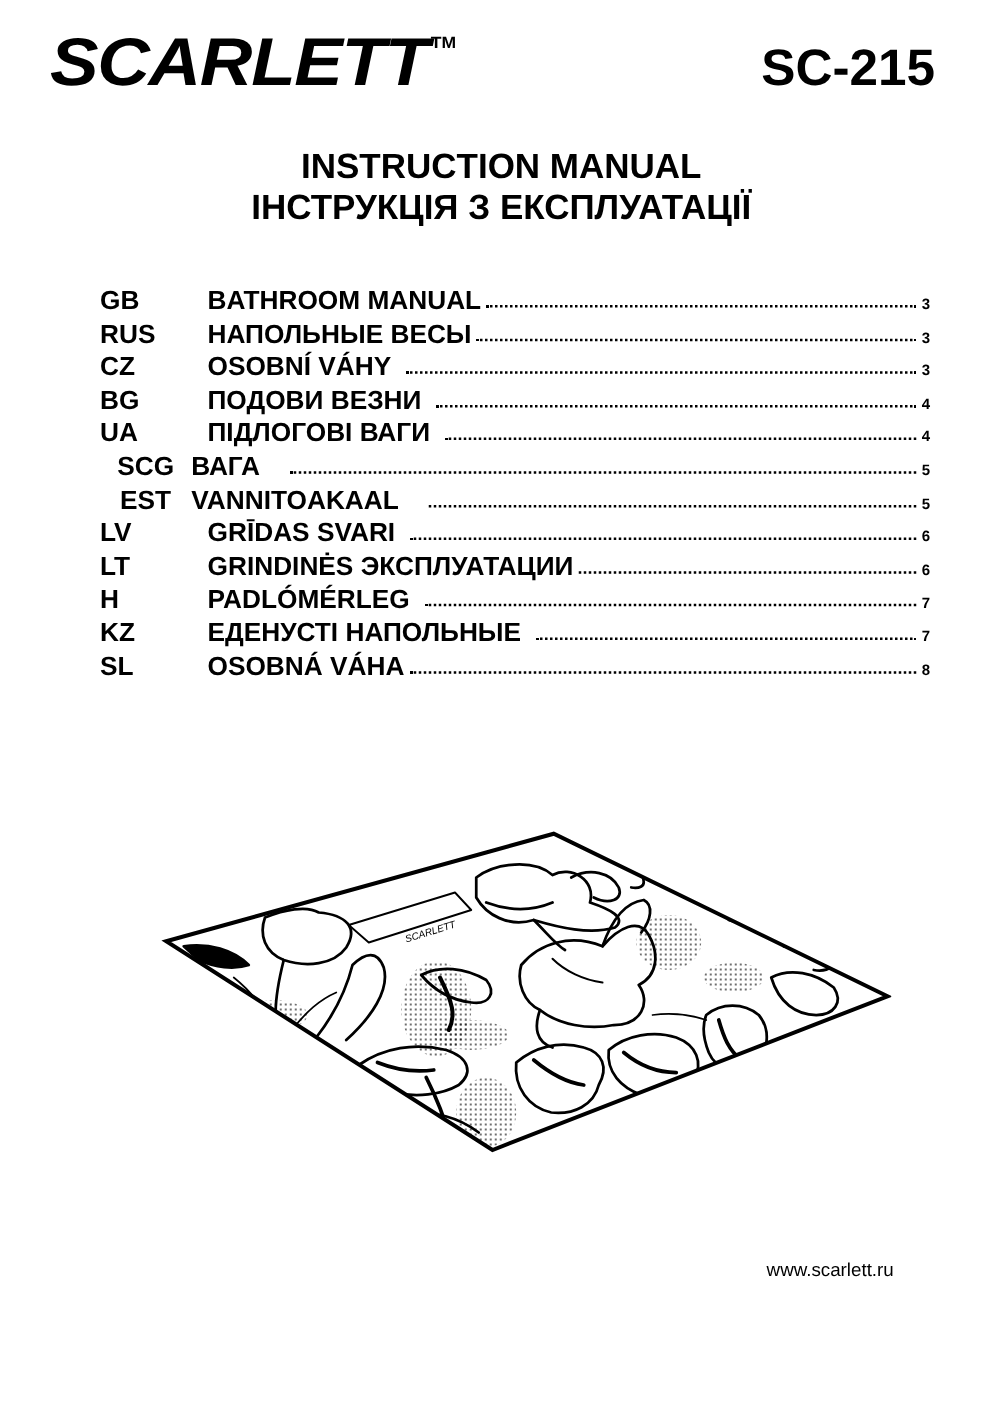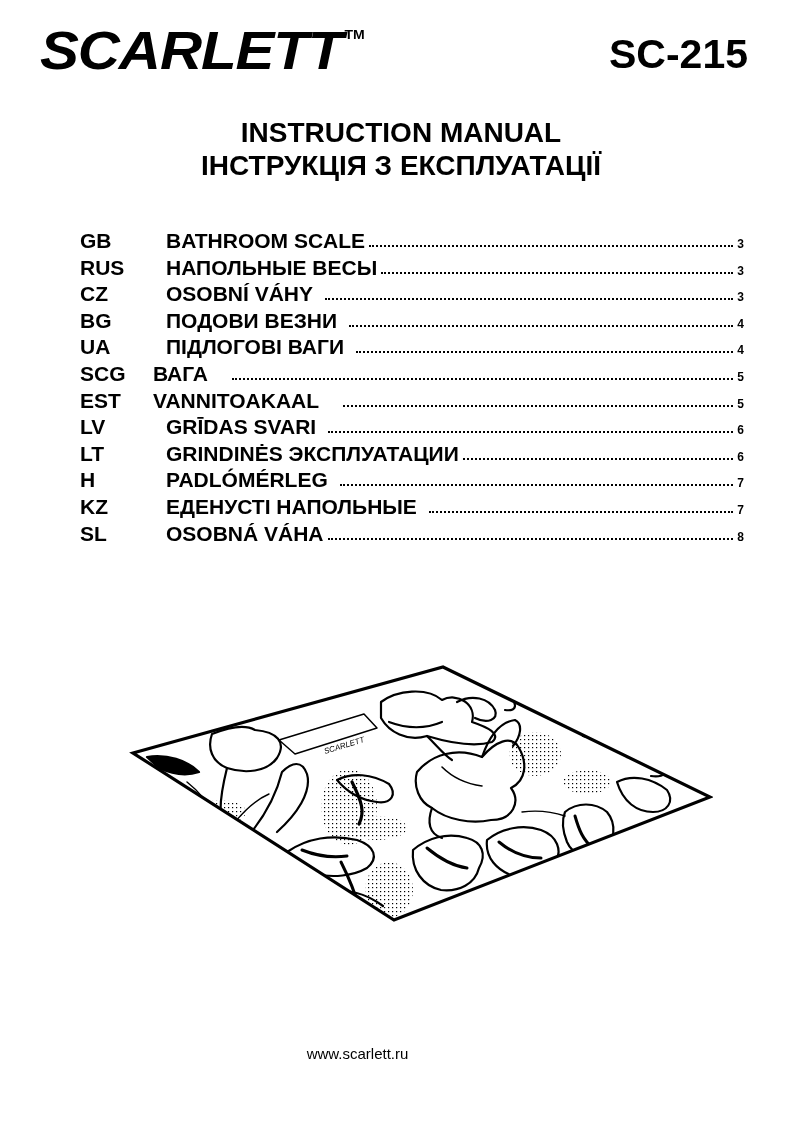--- a/index.html
+++ b/index.html
@@ -27,53 +27,53 @@
       text-align: center; font-weight: 700; font-size: 28px; line-height: 33px;
     }
     .toc {
       position: absolute; left: 58px; top: 228px; width: 664px; margin-left: 22px;
     }
     .toc-row {
       position: relative; height: 26.6px; display: flex; align-items: baseline;
       font-weight: 700; font-size: 21px; line-height: 26.6px;
     }
     .toc-code { width: 86px; flex: none; }
-    .toc-code.short { width: 73px; }
+    .toc-code.short { width: 73px; text-align: center; }
     .toc-title { flex: none; white-space: nowrap; }
     .toc-dots {
       flex: 1 1 auto; margin: 0 2px 0 4px; height: 4px;
       border-bottom: 2px dotted #000; position: relative; top: -1px;
     }
     .toc-dots.gap { margin-left: 12px; }
     .toc-dots.biggap { margin-left: 24px; }
     .toc-page { flex: none; font-size: 12px; width: 9px; text-align: right; }
     .illustration {
       position: absolute; left: 127px; top: 662px; width: 586px; height: 262px;
     }
     .website {
       position: absolute; left: 0; width: 715px; top: 1008px;
-      text-align: center; font-size: 15px; line-height: 18px; margin-top: 37px;
+      text-align: right; font-size: 15px; line-height: 18px;
     }
   </style>
 </head>
 <body>
 
 <div class="logo"><span>SCARLETT</span><span class="tm">TM</span></div>
 
 <div class="model">SC-215</div>
 
 <div class="titles">
   <div>INSTRUCTION MANUAL</div>
   <div>ІНСТРУКЦІЯ З ЕКСПЛУАТАЦІЇ</div>
 </div>
 
 <div class="toc">
   <div class="toc-row">
     <span class="toc-code">GB</span>
-    <span class="toc-title">BATHROOM SCALE</span>
+    <span class="toc-title">BATHROOM MANUAL</span>
     <span class="toc-dots"></span>
     <span class="toc-page">3</span>
   </div>
   <div class="toc-row">
     <span class="toc-code">RUS</span>
     <span class="toc-title">НАПОЛЬНЫЕ ВЕСЫ</span>
     <span class="toc-dots"></span>
     <span class="toc-page">3</span>
   </div>
   <div class="toc-row">

